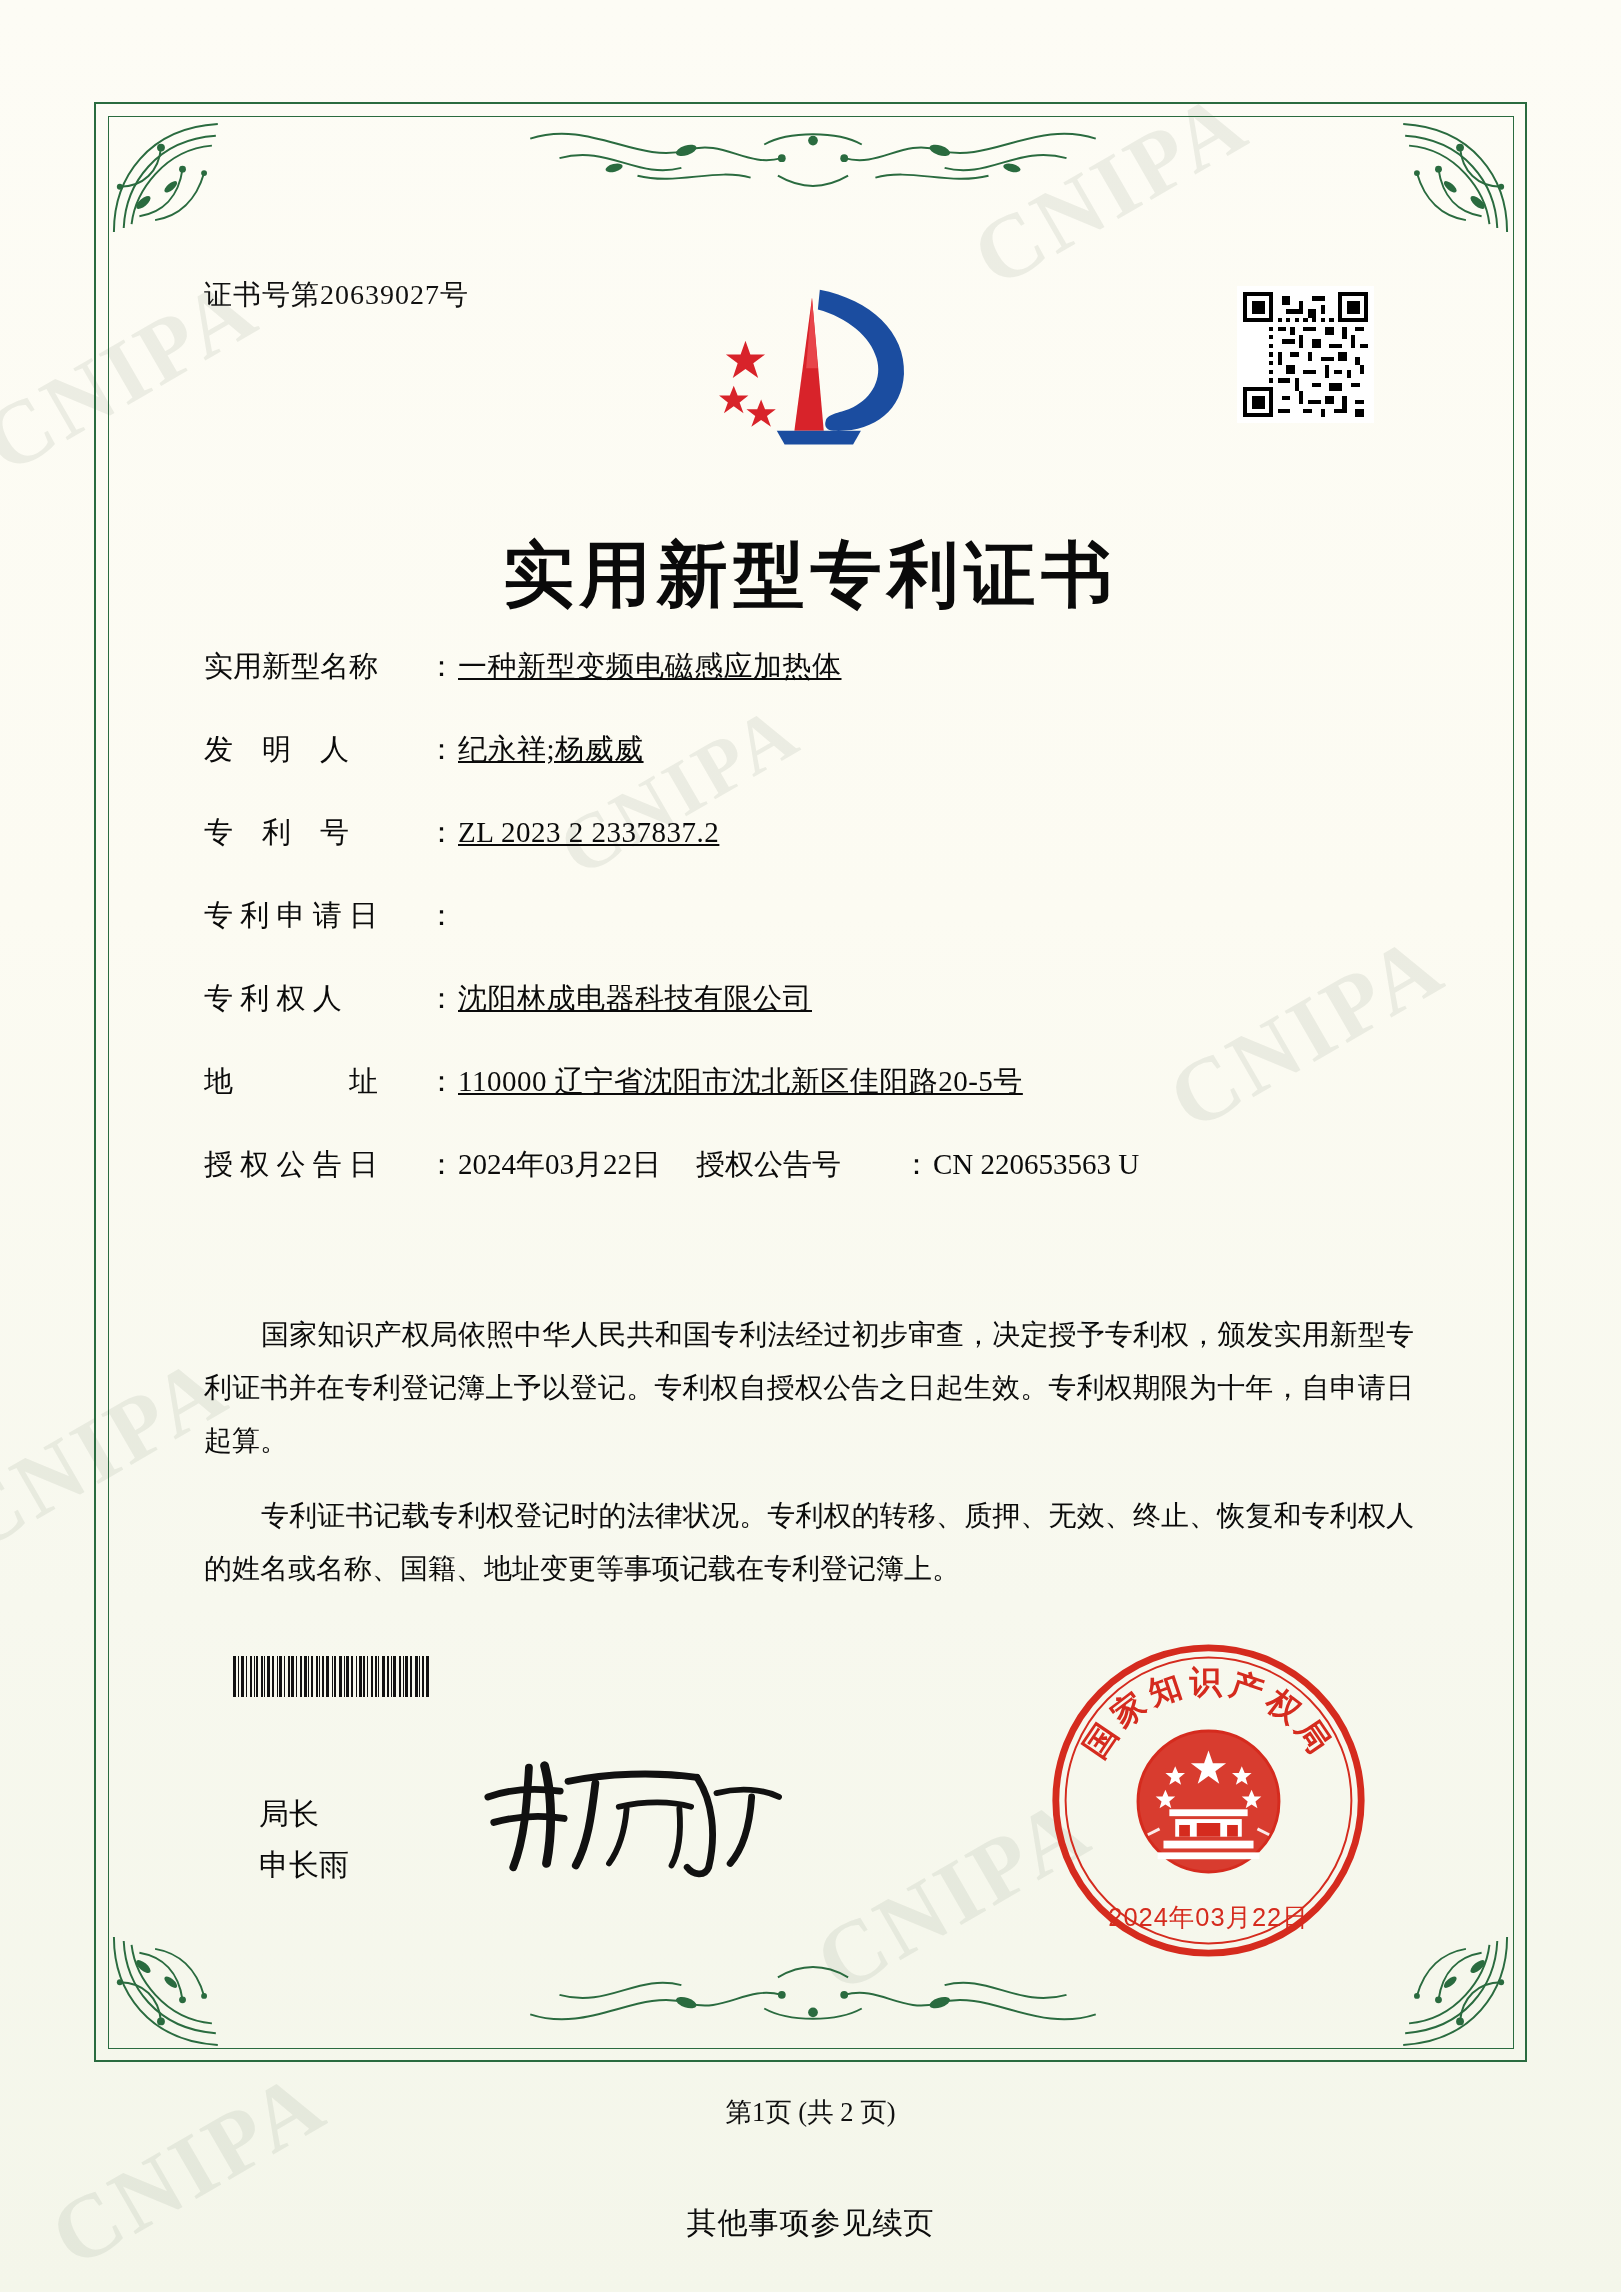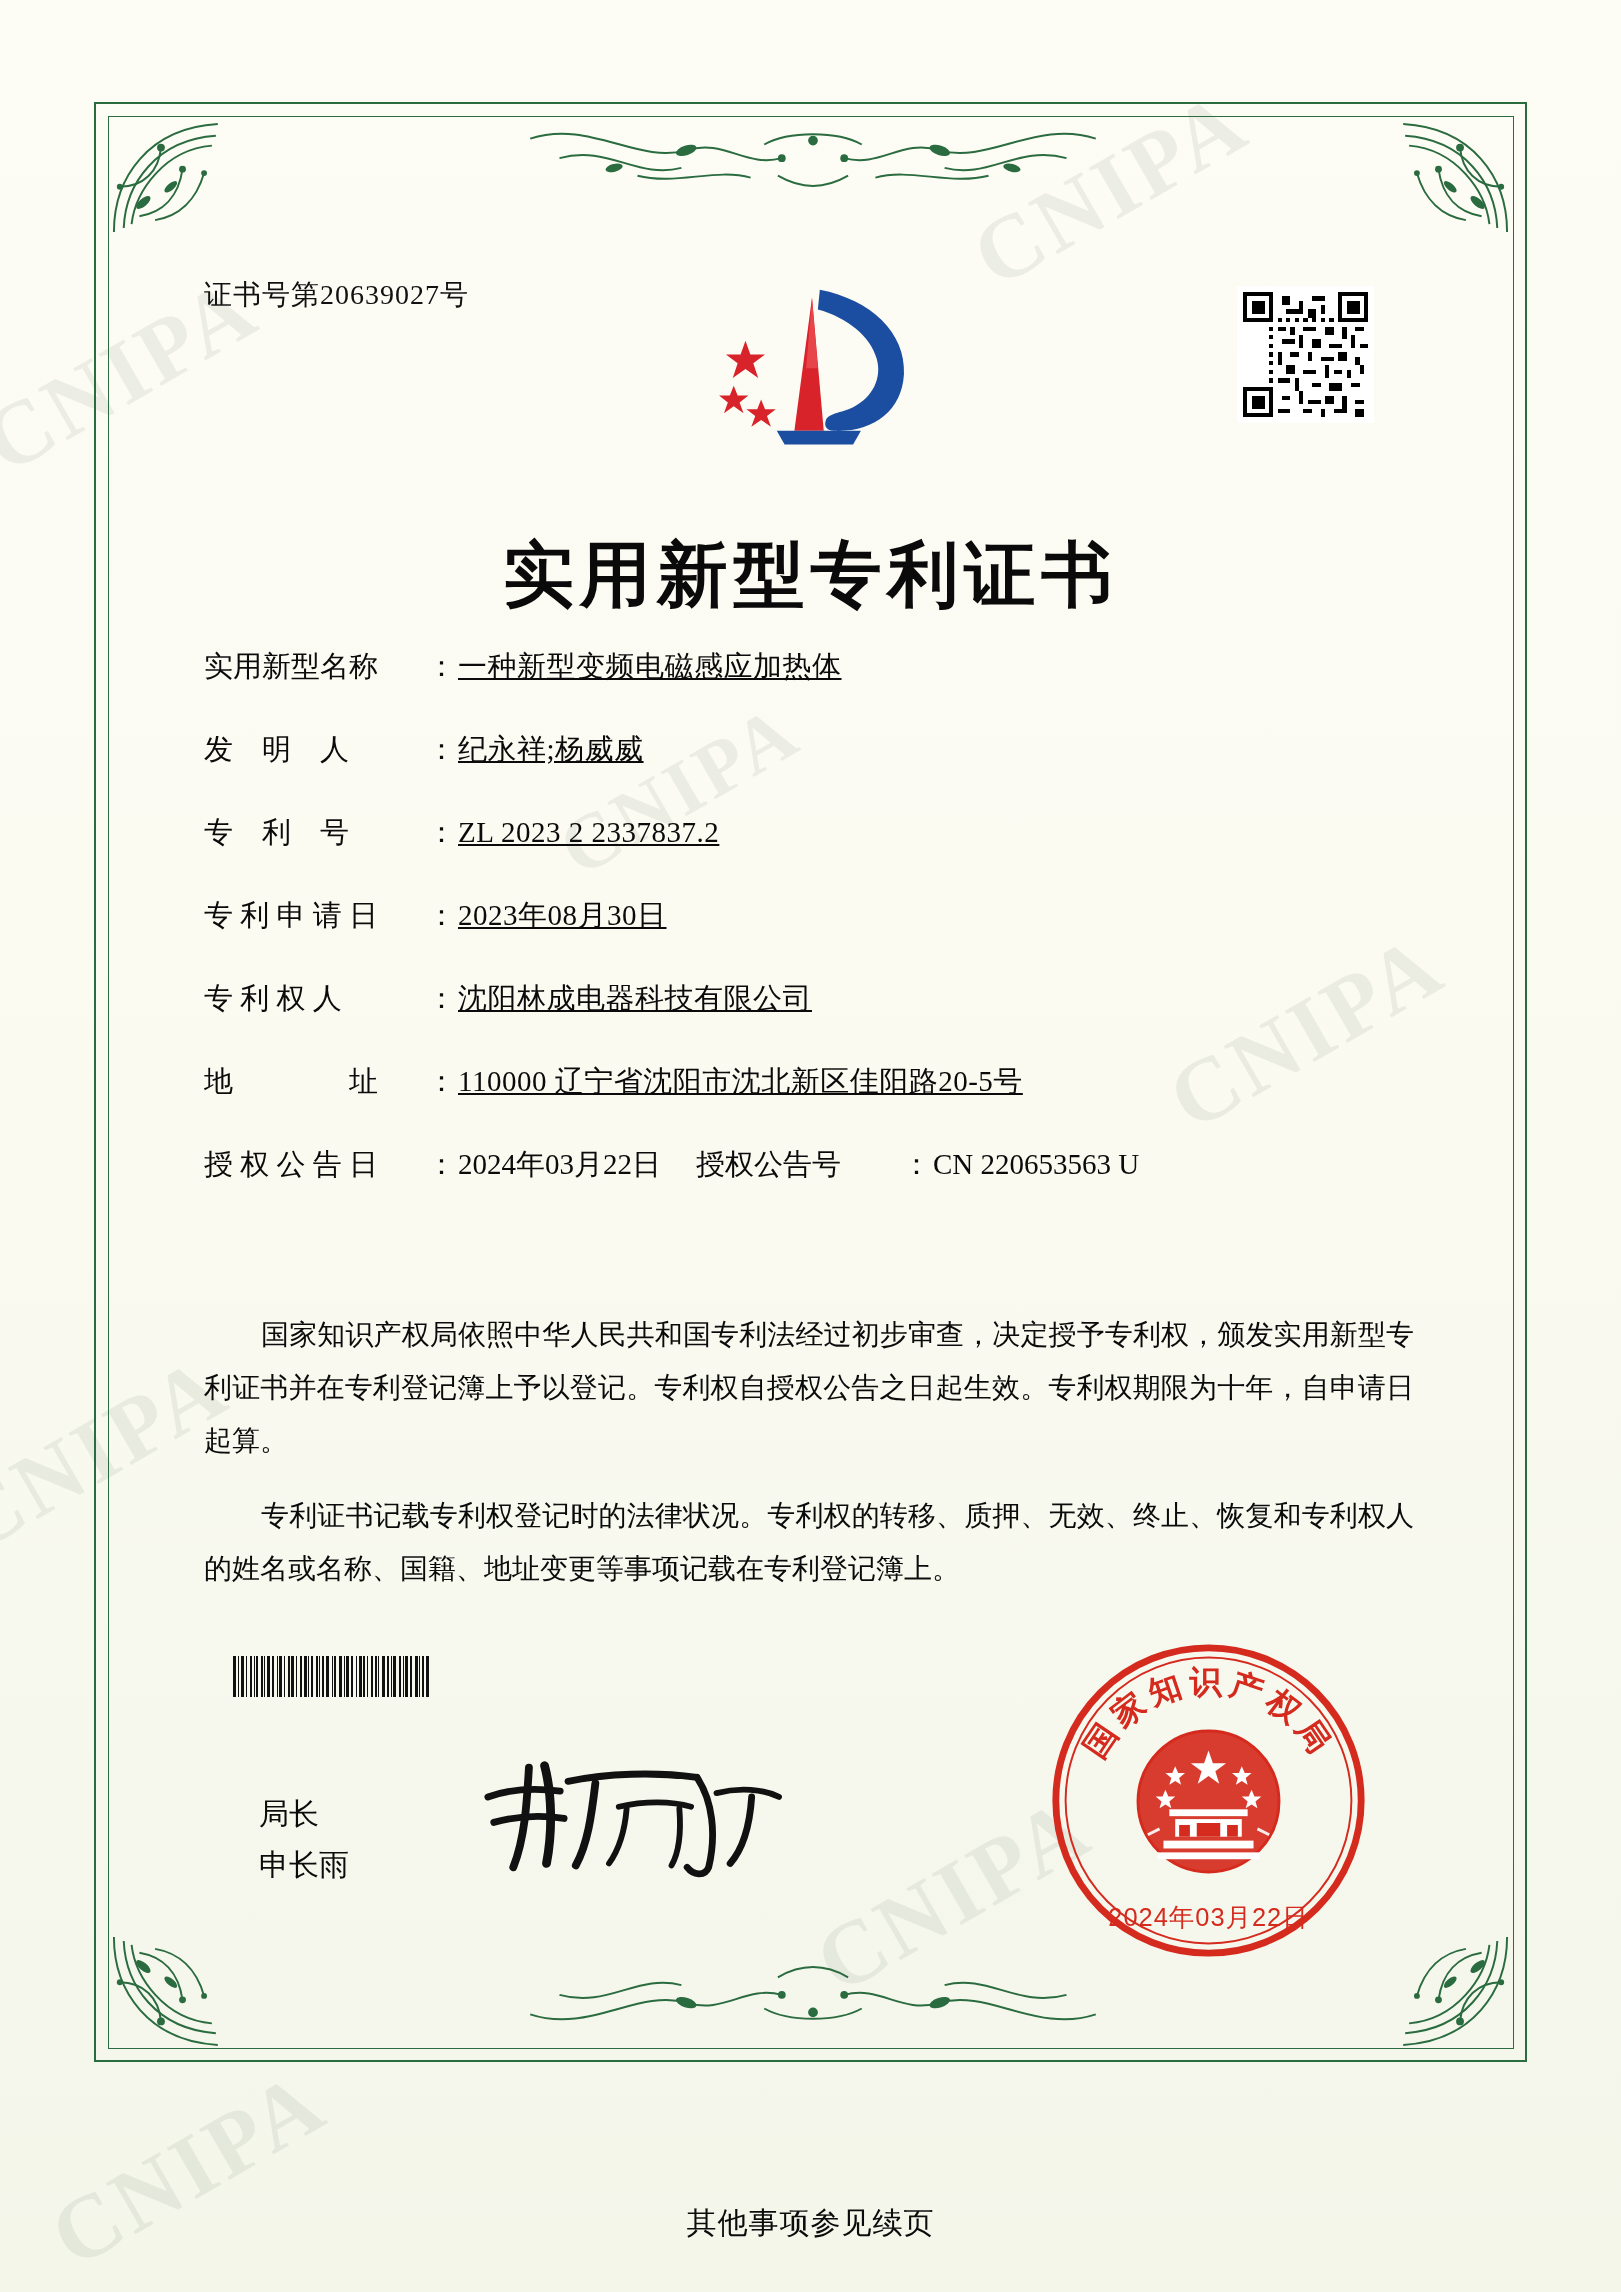--- a/index.html
+++ b/index.html
@@ -519,21 +519,20 @@
 
     <div class="frow">
       <span class="flabel">专　利　号</span>
       <span class="fsep">：</span>
       <span class="fvalue">ZL 2023 2 2337837.2</span>
     </div>
 
     <div class="frow">
       <span class="flabel">专 利 申 请 日</span>
       <span class="fsep">：</span>
-      <span class="fvalue">2023年08月30日</span>
     </div>
 
     <div class="frow">
       <span class="flabel">专 利 权 人</span>
       <span class="fsep">：</span>
       <span class="fvalue">沈阳林成电器科技有限公司</span>
     </div>
 
     <div class="frow">
       <span class="flabel">地　　　　址</span>
@@ -718,16 +717,17 @@
         <g stroke="#ffffff" stroke-width="3" opacity="0.9">
           <line x1="-62" y1="34" x2="-50" y2="28"></line>
           <line x1="62" y1="34" x2="50" y2="28"></line>
         </g>
       </g>
 
       <text x="165" y="293" text-anchor="middle" font-family="'Liberation Sans',sans-serif" font-size="26" fill="#d52b1e" letter-spacing="1">2024年03月22日</text>
     </svg>
   </div>
 
+  <div class="page-num">第1页 (共 2 页)</div>
   <div class="footnote">其他事项参见续页</div>
 
 </div>
 
 
 </body></html>

